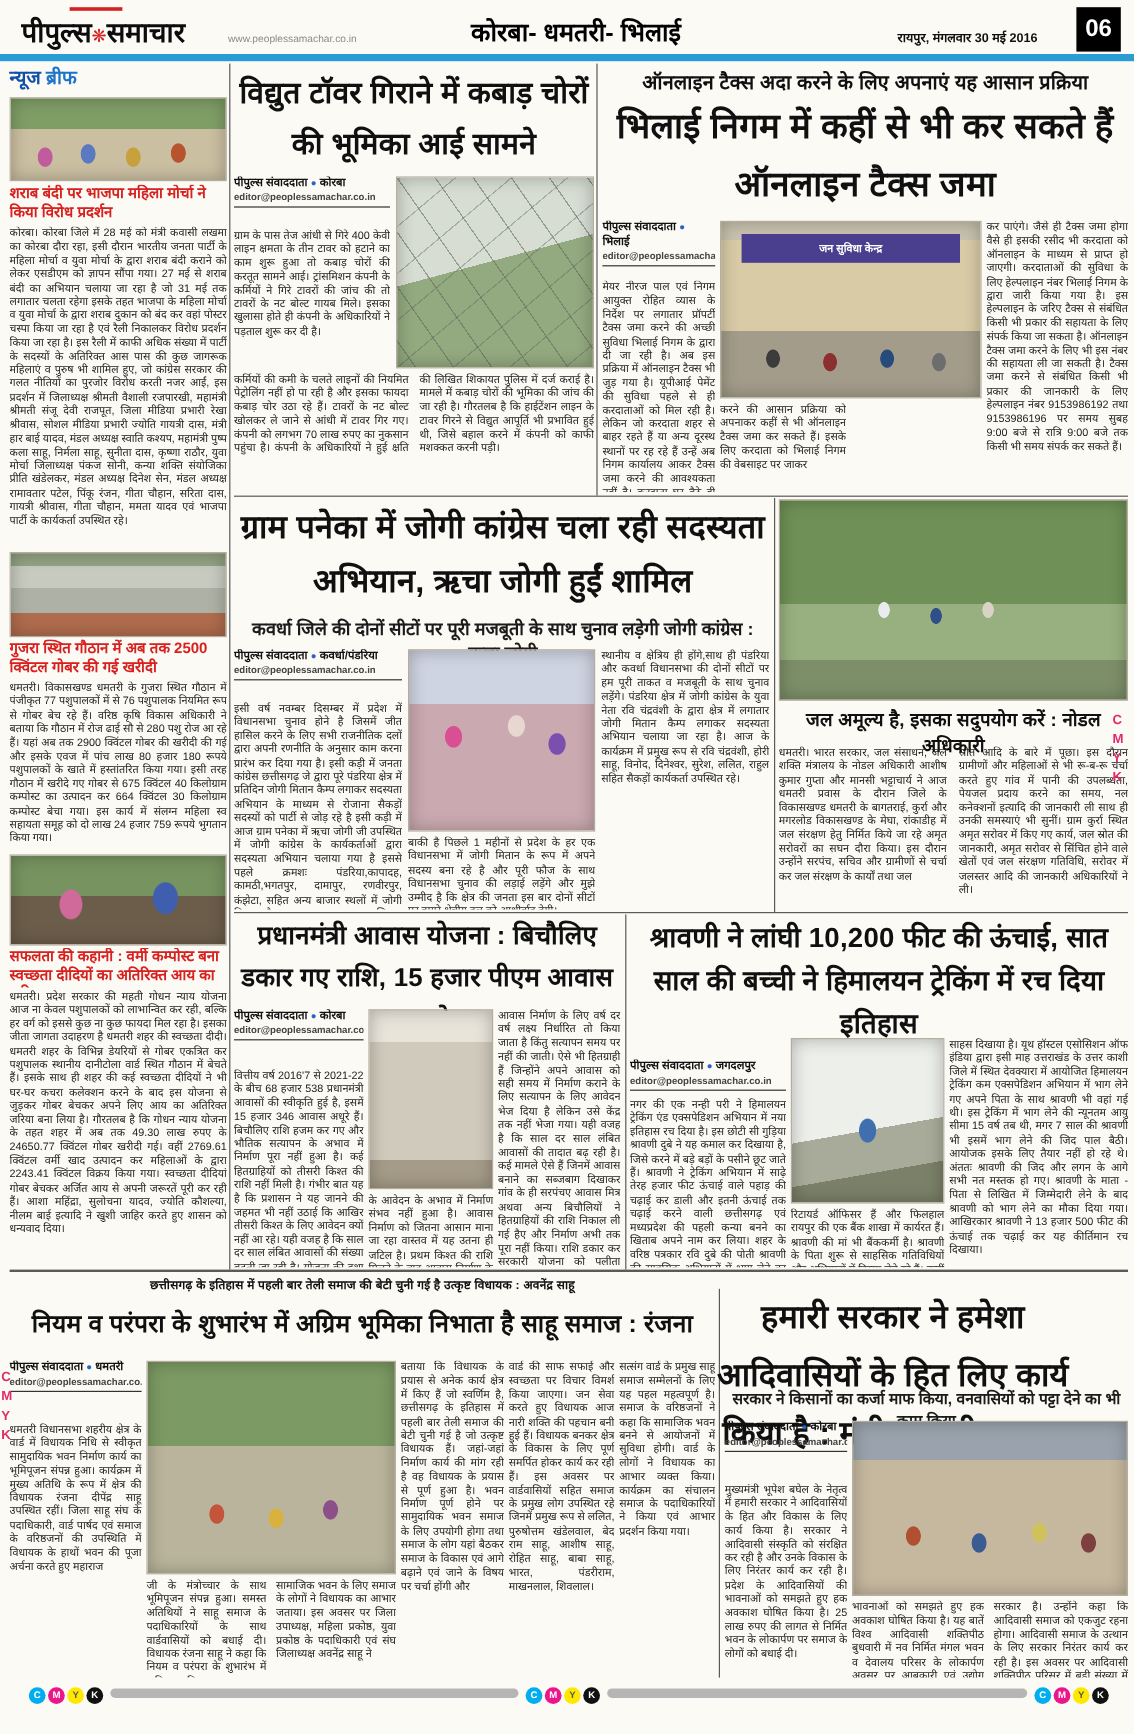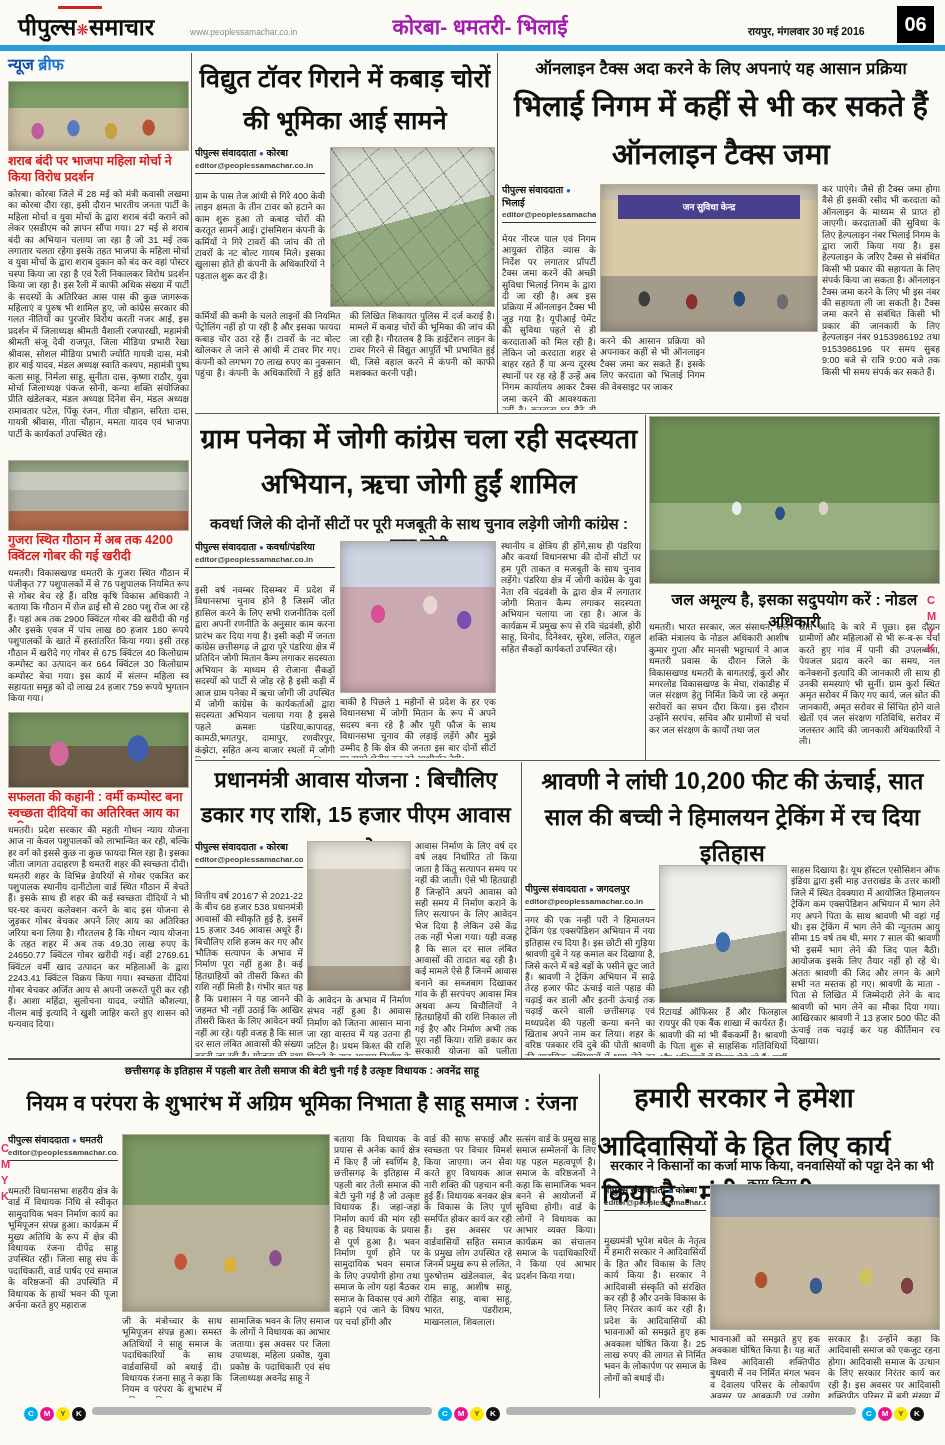--- a/index.html
+++ b/index.html
@@ -41,34 +41,34 @@
 </head>
 <body>
 
 <div id="page">
 
   <div class="abs" style="left:58px;top:6px;width:44px;height:3px;background:#d32222"></div>
   <div class="abs" style="left:18px;top:10px;width:165px;height:32px;font-size:23px;font-weight:800;color:#0c0c0c;white-space:nowrap">
     <span>पीपुल्स</span><span style="color:#d32222;font-size:15px">❋</span><span>समाचार</span>
   </div>
   <div class="abs" style="left:190px;top:27px;font-size:8.5px;color:#8a8a8a">www.peoplessamachar.co.in</div>
-  <div class="abs c" style="left:330px;top:12px;width:300px;font-size:21px;font-weight:800;color:#a21caf">कोरबा- धमतरी- भिलाई</div>
+  <div class="abs c" style="left:330px;top:12px;width:300px;font-size:21px;font-weight:800;color:#000000">कोरबा- धमतरी- भिलाई</div>
   <div class="abs" style="left:748px;top:24px;font-size:10.5px;font-weight:700;color:#101010">रायपुर, मंगलवार 30 मई 2016</div>
   <div class="abs" style="left:897px;top:6px;width:37px;height:37px;background:#000;color:#fff;display:flex;align-items:center;justify-content:center;font-size:20px;font-weight:800">06</div>
   <div class="abs" style="left:0;top:45px;width:945px;height:6px;background:#2a9cd5"></div>
 
   <div class="abs" style="left:8px;top:53px;font-size:16px;font-weight:800">
     <span style="color:#0f4fa8">न्यूज</span>
     <span style="color:#1e74c9">ब्रीफ</span>
   </div>
   <div class="ph ph-protest" style="left:8px;top:81px;width:181px;height:70px"></div>
   <div class="abs red-h" style="left:8px;top:154px;width:181px;height:33px">शराब बंदी पर भाजपा महिला मोर्चा ने किया विरोध प्रदर्शन</div>
   <div class="abs body-txt" style="left:8px;top:189px;width:181px;height:269px">कोरबा। कोरबा जिले में 28 मई को मंत्री कवासी लखमा का कोरबा दौरा रहा, इसी दौरान भारतीय जनता पार्टी के महिला मोर्चा व युवा मोर्चा के द्वारा शराब बंदी कराने को लेकर एसडीएम को ज्ञापन सौंपा गया। 27 मई से शराब बंदी का अभियान चलाया जा रहा है जो 31 मई तक लगातार चलता रहेगा इसके तहत भाजपा के महिला मोर्चा व युवा मोर्चा के द्वारा शराब दुकान को बंद कर वहां पोस्टर चस्पा किया जा रहा है एवं रैली निकालकर विरोध प्रदर्शन किया जा रहा है। इस रैली में काफी अधिक संख्या में पार्टी के सदस्यों के अतिरिक्त आस पास की कुछ जागरूक महिलाएं व पुरुष भी शामिल हुए, जो कांग्रेस सरकार की गलत नीतियों का पुरजोर विरोध करती नजर आईं, इस प्रदर्शन में जिलाध्यक्ष श्रीमती वैशाली रजपारखी, महामंत्री श्रीमती संजू देवी राजपूत, जिला मीडिया प्रभारी रेखा श्रीवास, सोशल मीडिया प्रभारी ज्योति गायत्री दास, मंत्री हार बाई यादव, मंडल अध्यक्ष स्वाति कश्यप, महामंत्री पुष्प कला साहू, निर्मला साहू, सुनीता दास, कृष्णा राठौर, युवा मोर्चा जिलाध्यक्ष पंकज सोनी, कन्या शक्ति संयोजिका प्रीति खंडेलकर, मंडल अध्यक्ष दिनेश सेन, मंडल अध्यक्ष रामावतार पटेल, पिंकू रंजन, गीता चौहान, सरिता दास, गायत्री श्रीवास, गीता चौहान, ममता यादव एवं भाजपा पार्टी के कार्यकर्ता उपस्थित रहे।</div>
   <div class="ph ph-tank" style="left:8px;top:460px;width:181px;height:71px"></div>
-  <div class="abs red-h" style="left:8px;top:533px;width:181px;height:33px">गुजरा स्थित गौठान में अब तक 4200 क्विंटल गोबर की गई खरीदी</div>
+  <div class="abs red-h" style="left:8px;top:533px;width:181px;height:33px">गुजरा स्थित गौठान में अब तक 2500 क्विंटल गोबर की गई खरीदी</div>
   <div class="abs body-txt" style="left:8px;top:568px;width:181px;height:142px">धमतरी। विकासखण्ड धमतरी के गुजरा स्थित गौठान में पंजीकृत 77 पशुपालकों में से 76 पशुपालक नियमित रूप से गोबर बेच रहे हैं। वरिष्ठ कृषि विकास अधिकारी ने बताया कि गौठान में रोज ढाई सौ से 280 पशु रोज आ रहे हैं। यहां अब तक 2900 क्विंटल गोबर की खरीदी की गई और इसके एवज में पांच लाख 80 हजार 180 रूपये पशुपालकों के खाते में हस्तांतरित किया गया। इसी तरह गौठान में खरीदे गए गोबर से 675 क्विंटल 40 किलोग्राम कम्पोस्ट का उत्पादन कर 664 क्विंटल 30 किलोग्राम कम्पोस्ट बेचा गया। इस कार्य में संलग्न महिला स्व सहायता समूह को दो लाख 24 हजार 759 रूपये भुगतान किया गया।</div>
   <div class="ph ph-didi" style="left:8px;top:712px;width:181px;height:76px"></div>
   <div class="abs red-h" style="left:8px;top:790px;width:181px;height:33px">सफलता की कहानी : वर्मी कम्पोस्ट बना स्वच्छता दीदियों का अतिरिक्त आय का जरिया</div>
   <div class="abs body-txt" style="left:8px;top:825px;width:181px;height:231px">धमतरी। प्रदेश सरकार की महती गोधन न्याय योजना आज ना केवल पशुपालकों को लाभान्वित कर रही, बल्कि हर वर्ग को इससे कुछ ना कुछ फायदा मिल रहा है। इसका जीता जागता उदाहरण है धमतरी शहर की स्वच्छता दीदी। धमतरी शहर के विभिन्न डेयरियों से गोबर एकत्रित कर पशुपालक स्थानीय दानीटोला वार्ड स्थित गौठान में बेचते हैं। इसके साथ ही शहर की कई स्वच्छता दीदियों ने भी घर-घर कचरा कलेक्शन करने के बाद इस योजना से जुड़कर गोबर बेचकर अपने लिए आय का अतिरिक्त जरिया बना लिया है। गौरतलब है कि गोधन न्याय योजना के तहत शहर में अब तक 49.30 लाख रुपए के 24650.77 क्विंटल गोबर खरीदी गई। वहीं 2769.61 क्विंटल वर्मी खाद उत्पादन कर महिलाओं के द्वारा 2243.41 क्विंटल विक्रय किया गया। स्वच्छता दीदियां गोबर बेचकर अर्जित आय से अपनी जरूरतें पूरी कर रही हैं। आशा महिंद्रा, सुलोचना यादव, ज्योति कौशल्या, नीलम बाई इत्यादि ने खुशी जाहिर करते हुए शासन को धन्यवाद दिया।</div>
 
   <div class="abs vline" style="left:191px;top:53px;height:1005px"></div>
 
   <div class="abs c head" style="left:195px;top:57px;width:300px;height:64px;font-size:25px;line-height:42px">विद्युत टॉवर गिराने में कबाड़ चोरों की भूमिका आई सामने</div>
   <div class="abs byline" style="left:195px;top:147px;width:130px">
     <div class="by-row"><span>पीपुल्स संवाददाता</span> <span class="by-dot">●</span> <span>कोरबा</span></div>

